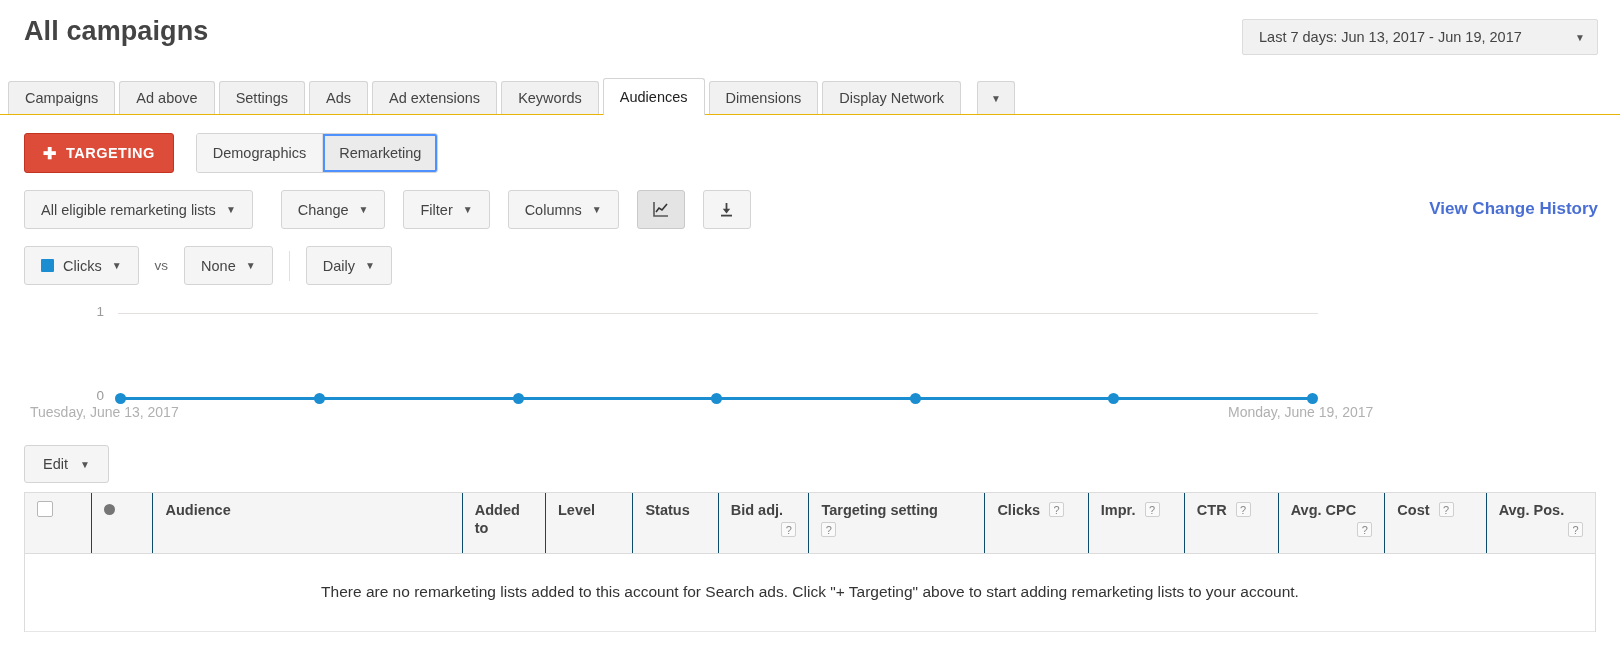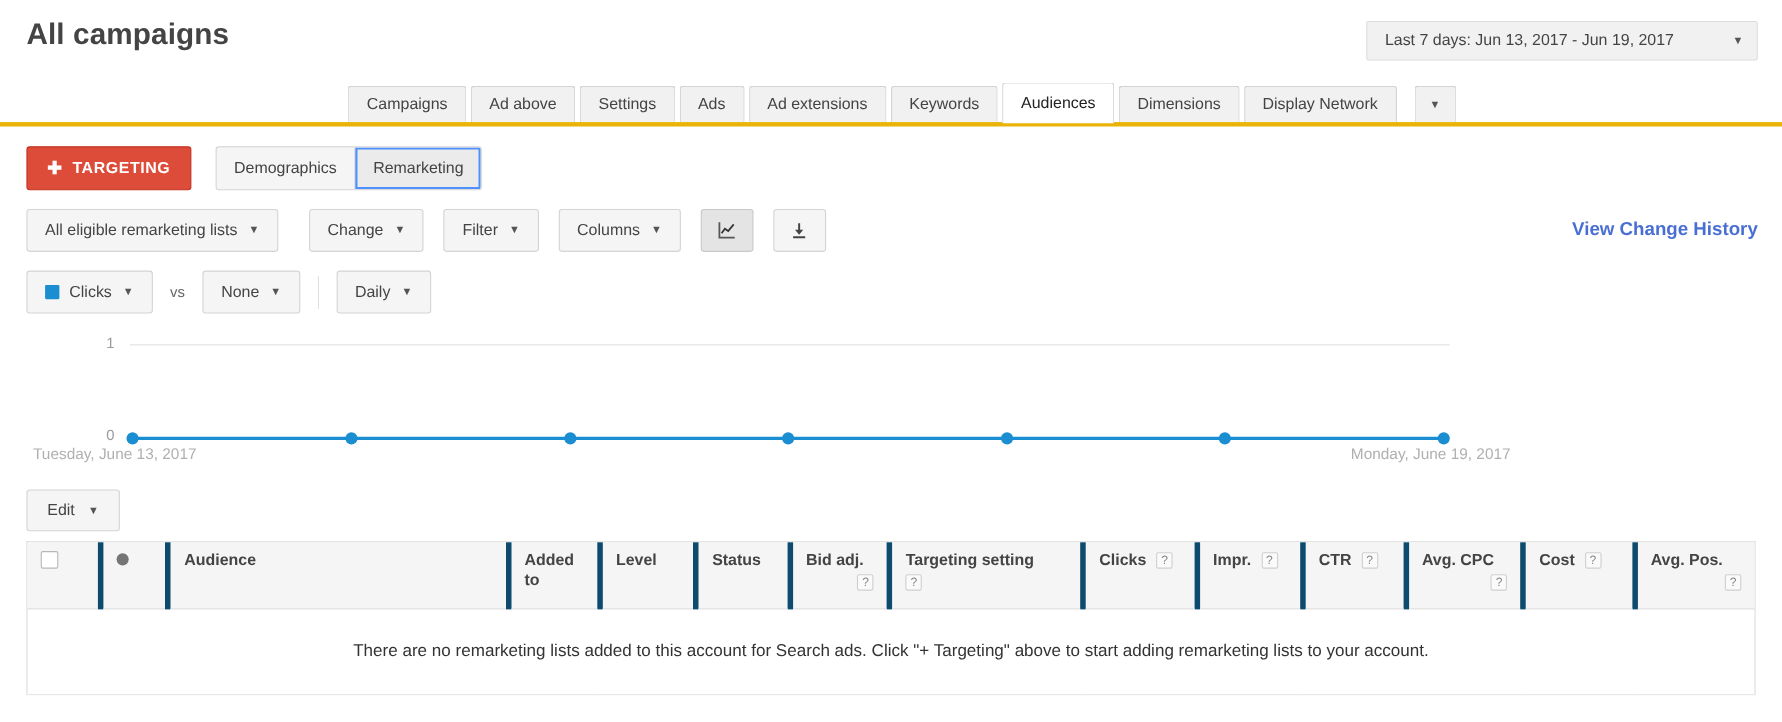--- a/index.html
+++ b/index.html
@@ -28,22 +28,22 @@
     display: flex; align-items: center; justify-content: space-between;
     padding: 0 12px 0 16px;
     font-size: 14.5px; color: #444;
     cursor: pointer;
   }
   .date-range .caret { margin-left: 16px; font-size: 10px; color: #555; }
 
   
   .tabs {
     position: absolute; left: 0; top: 79px; width: 1620px; height: 36px;
-    border-bottom: 4px solid #eab308;
-    display: flex; align-items: flex-end; padding-left: 24px; justify-content: center;
+    border-bottom: 1px solid #eab308;
+    display: flex; align-items: flex-end; padding-left: 8px;
   }
   .tab {
     height: 33px; margin-right: 4px; padding: 0 16px;
     background: #f1f1f1;
     border: 1px solid #d4d4d4; border-bottom: none;
     border-top-left-radius: 3px; border-top-right-radius: 3px;
     display: flex; align-items: center;
     font-size: 14.5px; color: #444; cursor: pointer; white-space: nowrap;
   }
   .tab.active {
@@ -166,21 +166,21 @@
 
   
   .table-wrap {
     position: absolute; left: 24px; top: 492px; width: 1572px;
     border: 1px solid #dcdcdc; border-bottom: none;
     background: #fff;
   }
   table.audience-table { width: 100%; border-collapse: collapse; }
   table.audience-table thead th {
     background: #f5f5f5;
-    border-right: 5px solid #0c4a6e;
+    border-right: 1px solid #0c4a6e;
     border-bottom: 1px solid #dcdcdc;
     height: 60px;
     font-size: 14.5px; font-weight: 700; color: #444;
     text-align: left; padding: 8px 12px; vertical-align: top;
     line-height: 1.25;
   }
   table.audience-table thead th:last-child { border-right: none; }
   th.num { text-align: right; }
   th.center { text-align: center; }
   .th-inner { display: inline-block; }

